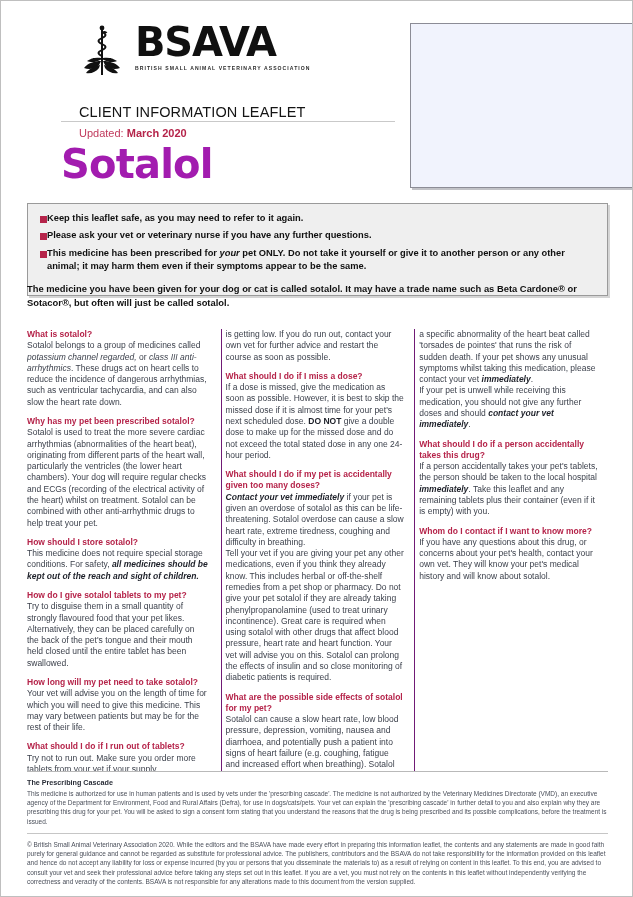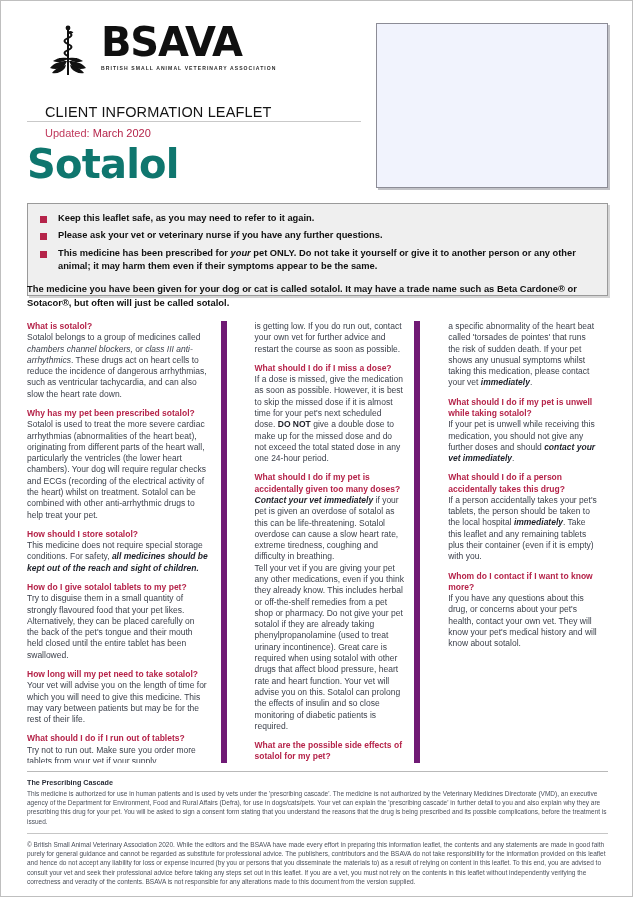--- a/index.html
+++ b/index.html
@@ -18,20 +18,21 @@
     background: #ffffff;
     border: 1px solid #bfbfbf;
     overflow: hidden;
   }
 
   
   .header {
     position: relative;
     padding: 22px 26px 0 44px;
     height: 200px;
+    margin-left: 34px;
   }
 
   .logo-row {
     display: flex;
     align-items: flex-start;
     gap: 10px;
   }
 
   .logo-mark {
     width: 46px;
@@ -67,39 +68,39 @@
     letter-spacing: 0.15px;
     color: #141414;
   }
 
   .updated-line {
     margin-top: 7px;
     font-size: 11px;
     color: #b5244a;
   }
   .updated-line .u-label { color: #c0395c; }
-  .updated-line .u-value { font-weight: normal; color: #b5244a; }
+  .updated-line .u-value { font-weight: bold; color: #b5244a; }
 
   .header-rule {
     position: absolute;
     left: 26px;
     top: 120px;
     width: 334px;
     height: 1px;
     background: #c9c9c9;
   }
 
   .drug-title {
     position: absolute;
     left: 26px;
     top: 140px;
     font-size: 40px;
     font-weight: bold;
     letter-spacing: -0.8px;
-    color: #0f766e;
+    color: #a21caf;
     font-family: "DejaVu Sans", sans-serif;
   }
 
   .image-placeholder {
     position: absolute;
     left: 375px;
     top: 22px;
     width: 232px;
     height: 165px;
     background: #f1f3fd;
@@ -115,21 +116,20 @@
     width: 581px;
     background: #efefef;
     border: 1px solid #9a9a9a;
     box-shadow: 2px 2px 0 rgba(150,150,150,0.4);
     padding: 8px 10px 8px 12px;
   }
 
   .warn-item {
     display: flex;
     align-items: flex-start;
-    gap: 11px;
     margin-bottom: 4px;
   }
   .warn-item:last-child { margin-bottom: 13px; }
 
   .warn-bullet {
     width: 7px;
     height: 7px;
     background: #b5244a;
     flex: 0 0 7px;
     margin-top: 4px;
@@ -152,35 +152,35 @@
     font-size: 9.4px;
     line-height: 1.5;
     font-weight: bold;
     color: #111111;
   }
 
   
   .columns {
     position: absolute;
     left: 26px;
-    top: 320px;
+    top: 328px;
     width: 581px;
     height: 442px;
     display: flex;
     gap: 0;
   }
 
   .col {
     width: 193.6px;
     padding-right: 12px;
     overflow: hidden;
   }
   .col + .col {
-    border-left: 6px solid #701a75;
-    padding-left: 28px;
+    border-left: 1px solid #701a75;
+    padding-left: 4px;
     padding-right: 10px;
   }
 
   .q-head {
     font-size: 8.5px;
     font-weight: bold;
     color: #b5244a;
     line-height: 1.32;
     margin-top: 8px;
     margin-bottom: 0px;
@@ -308,21 +308,21 @@
           <div class="warn-text"><span>This medicine has been prescribed for </span><i>your</i><span> pet ONLY. Do not take it yourself or give it to another person or any other animal; it may harm them even if their symptoms appear to be the same.</span></div>
         </div>
       </div>
   </div>
 
   <div class="intro">The medicine you have been given for your dog or cat is called sotalol. It may have a trade name such as Beta Cardone® or Sotacor®, but often will just be called sotalol.</div>
 
   <div class="columns">
     <div class="col">
         <div class="q-head">What is sotalol?</div>
-        <div class="q-body"><span>Sotalol belongs to a group of medicines called </span><i>chambers channel blockers,</i><span> or </span><i>class III anti-arrhythmics</i><span>. These drugs act on heart cells to reduce the incidence of dangerous arrhythmias, such as ventricular tachycardia, and can also slow the heart rate down.</span></div>
+        <div class="q-body"><span>Sotalol belongs to a group of medicines called </span><i>potassium channel regarded,</i><span> or </span><i>class III anti-arrhythmics</i><span>. These drugs act on heart cells to reduce the incidence of dangerous arrhythmias, such as ventricular tachycardia, and can also slow the heart rate down.</span></div>
         <div class="q-head">Why has my pet been prescribed sotalol?</div>
         <div class="q-body"><span>Sotalol is used to treat the more severe cardiac arrhythmias (abnormalities of the heart beat), originating from different parts of the heart wall, particularly the ventricles (the lower heart chambers). Your dog will require regular checks and ECGs (recording of the electrical activity of the heart) whilst on treatment. Sotalol can be combined with other anti-arrhythmic drugs to help treat your pet.</span></div>
         <div class="q-head">How should I store sotalol?</div>
         <div class="q-body"><span>This medicine does not require special storage conditions. For safety, </span><span class="bi">all medicines should be kept out of the reach and sight of children.</span></div>
         <div class="q-head">How do I give sotalol tablets to my pet?</div>
         <div class="q-body"><span>Try to disguise them in a small quantity of strongly flavoured food that your pet likes. Alternatively, they can be placed carefully on the back of the pet's tongue and their mouth held closed until the entire tablet has been swallowed.</span></div>
         <div class="q-head">How long will my pet need to take sotalol?</div>
         <div class="q-body"><span>Your vet will advise you on the length of time for which you will need to give this medicine. This may vary between patients but may be for the rest of their life.</span></div>
         <div class="q-head">What should I do if I run out of tablets?</div>
         <div class="q-body"><span>Try not to run out. Make sure you order more tablets from your vet if your supply</span></div>
@@ -332,21 +332,20 @@
         <div class="q-head">What should I do if I miss a dose?</div>
         <div class="q-body"><span>If a dose is missed, give the medication as soon as possible. However, it is best to skip the missed dose if it is almost time for your pet's next scheduled dose. </span><b>DO NOT</b><span> give a double dose to make up for the missed dose and do not exceed the total stated dose in any one 24-hour period.</span></div>
         <div class="q-head">What should I do if my pet is accidentally given too many doses?</div>
         <div class="q-body"><span class="bi">Contact your vet immediately</span><span> if your pet is given an overdose of sotalol as this can be life-threatening. Sotalol overdose can cause a slow heart rate, extreme tiredness, coughing and difficulty in breathing.</span></div>
         <div class="q-body"><span>Tell your vet if you are giving your pet any other medications, even if you think they already know. This includes herbal or off-the-shelf remedies from a pet shop or pharmacy. Do not give your pet sotalol if they are already taking phenylpropanolamine (used to treat urinary incontinence). Great care is required when using sotalol with other drugs that affect blood pressure, heart rate and heart function. Your vet will advise you on this. Sotalol can prolong the effects of insulin and so close monitoring of diabetic patients is required.</span></div>
         <div class="q-head">What are the possible side effects of sotalol for my pet?</div>
         <div class="q-body"><span>Sotalol can cause a slow heart rate, low blood pressure, depression, vomiting, nausea and diarrhoea, and potentially push a patient into signs of heart failure (e.g. coughing, fatigue and increased effort when breathing). Sotalol may also cause</span></div>
       </div>
     <div class="col">
         <div class="cont-body"><span>a specific abnormality of the heart beat called 'torsades de pointes' that runs the risk of sudden death. If your pet shows any unusual symptoms whilst taking this medication, please contact your vet </span><span class="bi">immediately</span><span>.</span></div>
-        <div class="q-head">What should I do if my pet is unwell while taking sotalol?</div>
         <div class="q-body"><span>If your pet is unwell while receiving this medication, you should not give any further doses and should </span><span class="bi">contact your vet immediately</span><span>.</span></div>
         <div class="q-head">What should I do if a person accidentally takes this drug?</div>
         <div class="q-body"><span>If a person accidentally takes your pet's tablets, the person should be taken to the local hospital </span><span class="bi">immediately</span><span>. Take this leaflet and any remaining tablets plus their container (even if it is empty) with you.</span></div>
         <div class="q-head">Whom do I contact if I want to know more?</div>
         <div class="q-body"><span>If you have any questions about this drug, or concerns about your pet's health, contact your own vet. They will know your pet's medical history and will know about sotalol.</span></div>
       </div>
   </div>
 
   <div class="footer">
     <div class="footer-rule"></div>

